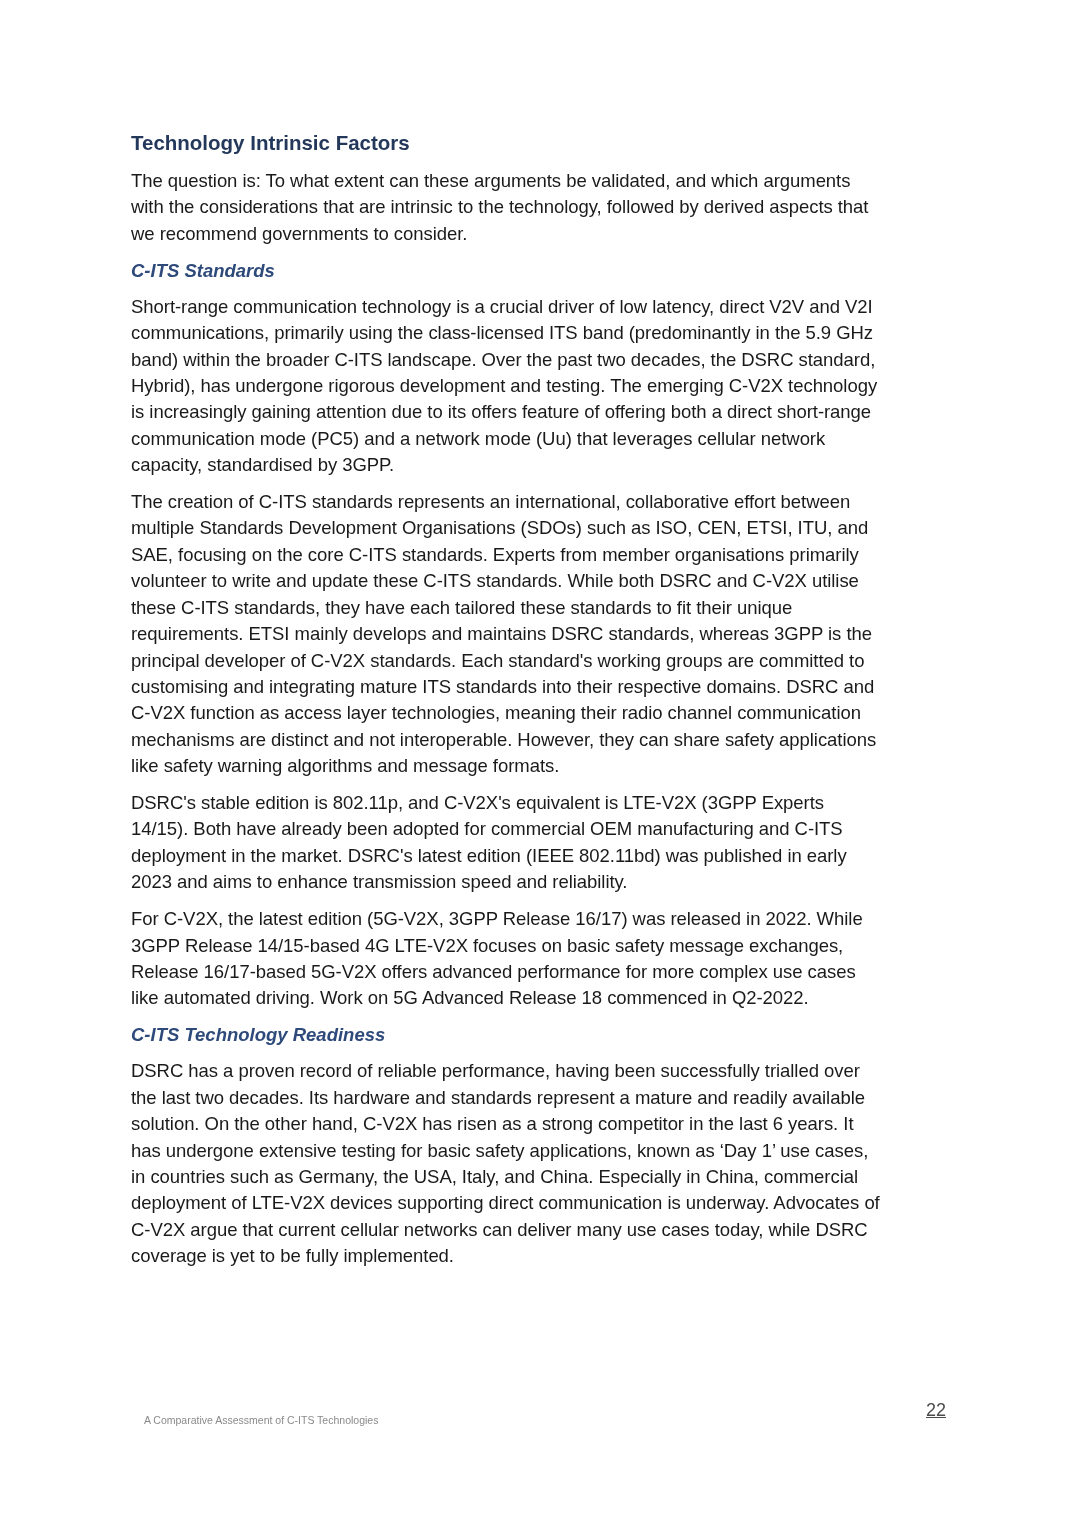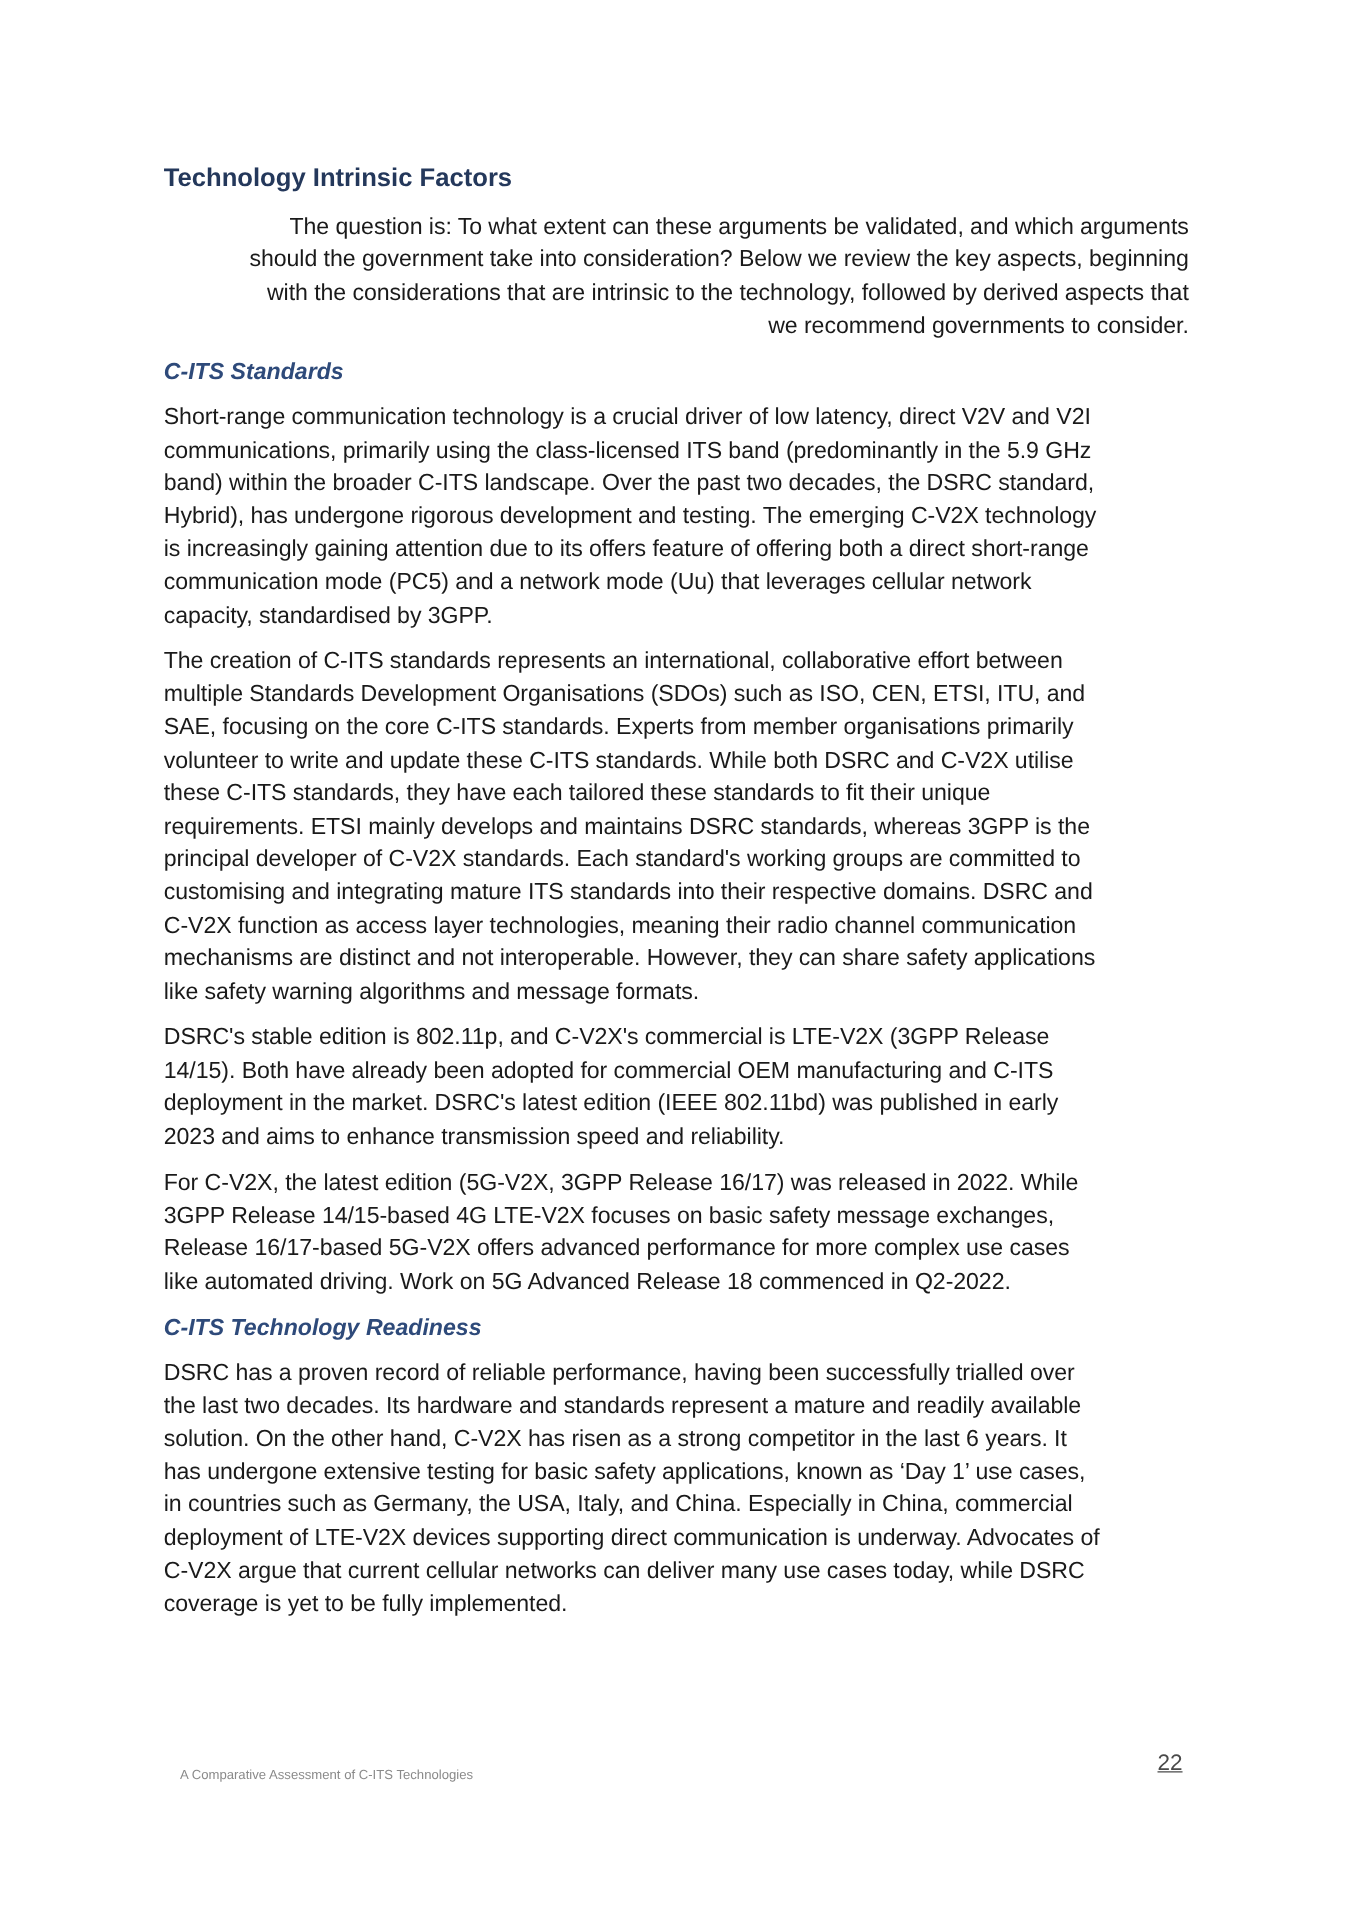--- a/index.html
+++ b/index.html
@@ -70,23 +70,22 @@
     }
   </style>
 </head>
 <body>
 
 <div class="page">
   <div class="content">
 
     <h2 class="heading" style="color: rgb(36, 56, 91);">Technology Intrinsic Factors</h2>
 
-    <p class="para" style="color: rgb(26, 26, 26); text-align: right;">
+    <p class="para" style="color: rgb(26, 26, 26);">
       <span class="line">The question is: To what extent can these arguments be validated, and which arguments</span>
-      <span class="line">should the government take into consideration? Below we review the key aspects, beginning</span>
       <span class="line">with the considerations that are intrinsic to the technology, followed by derived aspects that</span>
       <span class="line">we recommend governments to consider.</span>
     </p>
 
     <h3 class="subheading" style="color: rgb(46, 74, 122);">C-ITS Standards</h3>
 
     <p class="para" style="color: rgb(26, 26, 26);">
       <span class="line">Short-range communication technology is a crucial driver of low latency, direct V2V and V2I</span>
       <span class="line">communications, primarily using the class-licensed ITS band (predominantly in the 5.9 GHz</span>
       <span class="line">band) within the broader C-ITS landscape. Over the past two decades, the DSRC standard,</span>
@@ -104,21 +103,21 @@
       <span class="line">these C-ITS standards, they have each tailored these standards to fit their unique</span>
       <span class="line">requirements. ETSI mainly develops and maintains DSRC standards, whereas 3GPP is the</span>
       <span class="line">principal developer of C-V2X standards. Each standard's working groups are committed to</span>
       <span class="line">customising and integrating mature ITS standards into their respective domains. DSRC and</span>
       <span class="line">C-V2X function as access layer technologies, meaning their radio channel communication</span>
       <span class="line">mechanisms are distinct and not interoperable. However, they can share safety applications</span>
       <span class="line">like safety warning algorithms and message formats.</span>
     </p>
 
     <p class="para" style="color: rgb(26, 26, 26);">
-      <span class="line">DSRC's stable edition is 802.11p, and C-V2X's commercial is LTE-V2X (3GPP Release</span>
+      <span class="line">DSRC's stable edition is 802.11p, and C-V2X's equivalent is LTE-V2X (3GPP Experts</span>
       <span class="line">14/15). Both have already been adopted for commercial OEM manufacturing and C-ITS</span>
       <span class="line">deployment in the market. DSRC's latest edition (IEEE 802.11bd) was published in early</span>
       <span class="line">2023 and aims to enhance transmission speed and reliability.</span>
     </p>
 
     <p class="para" style="color: rgb(26, 26, 26);">
       <span class="line">For C-V2X, the latest edition (5G-V2X, 3GPP Release 16/17) was released in 2022. While</span>
       <span class="line">3GPP Release 14/15-based 4G LTE-V2X focuses on basic safety message exchanges,</span>
       <span class="line">Release 16/17-based 5G-V2X offers advanced performance for more complex use cases</span>
       <span class="line">like automated driving. Work on 5G Advanced Release 18 commenced in Q2-2022.</span>

